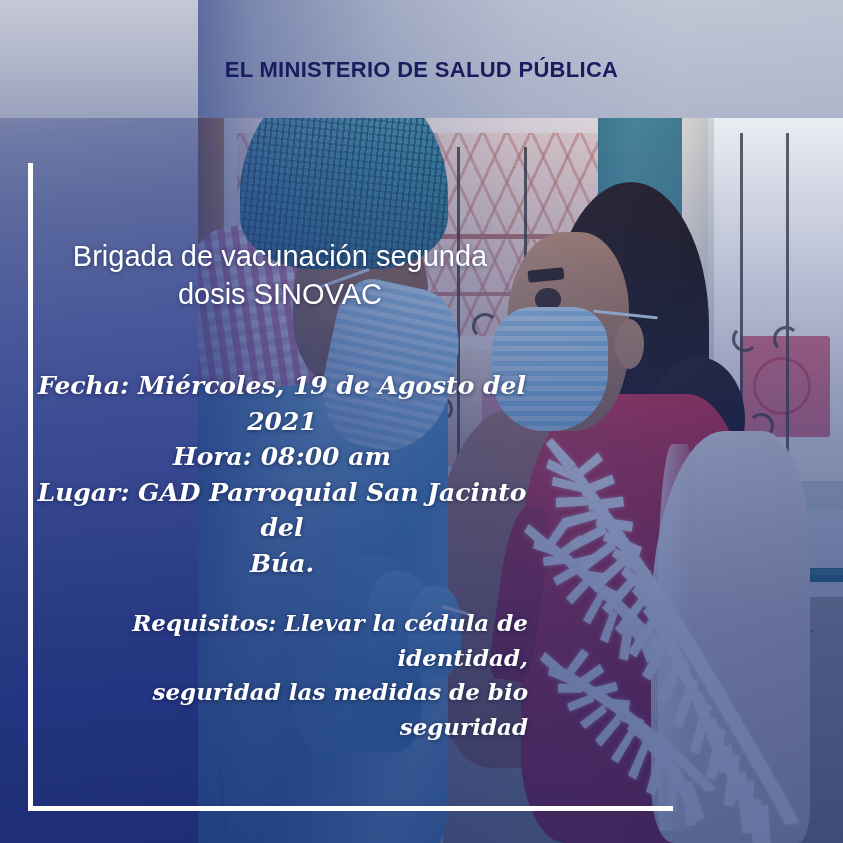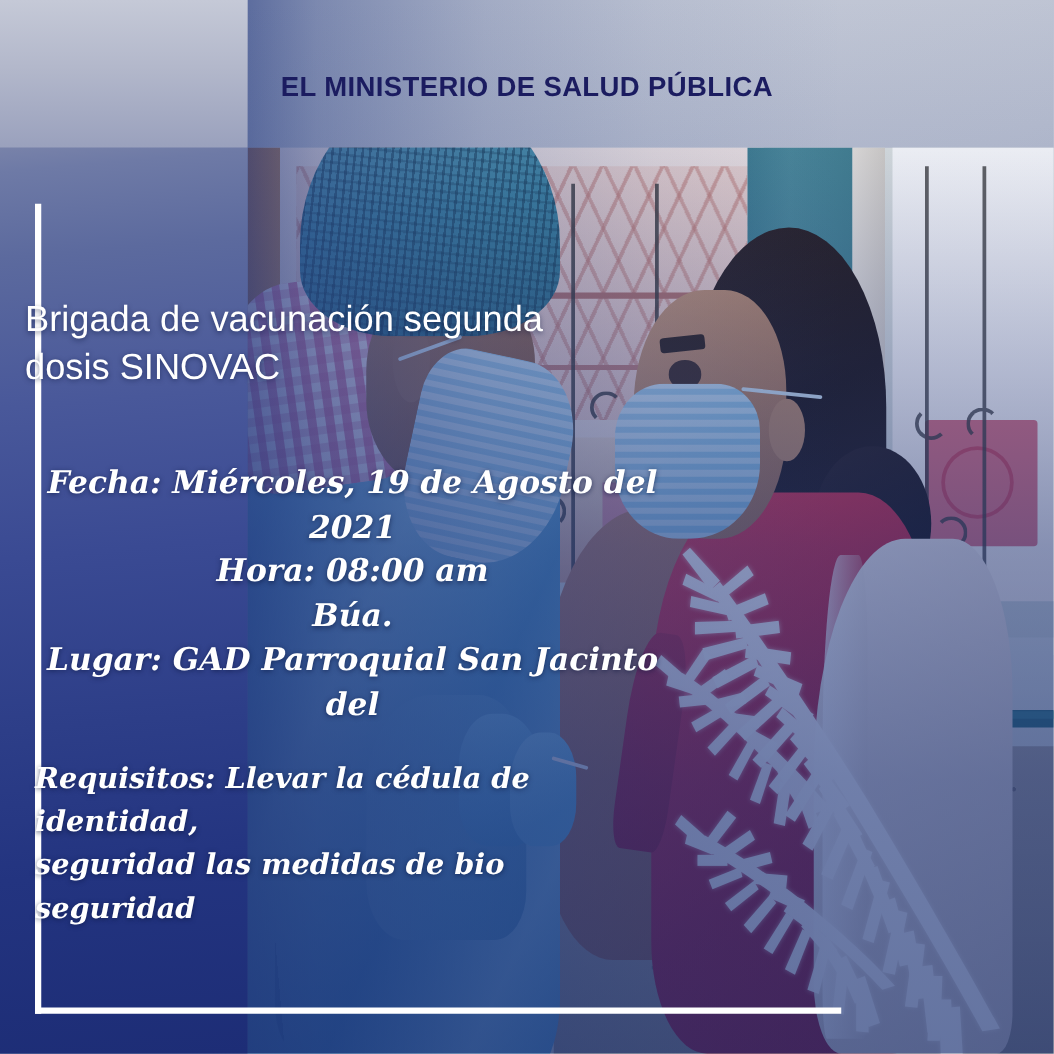--- a/index.html
+++ b/index.html
@@ -356,38 +356,39 @@
 
   .invita {
     left:58px; top:152px;
     font-family:"DejaVu Serif", serif;
     font-style:italic; font-weight:bold;
     font-size:31px;
     text-shadow:0 1px 3px rgba(10,20,60,.55);
   }
   .brigada {
     left:20px; top:238px; width:520px;
+    text-align:center;
     font-family:"Liberation Sans", sans-serif;
     font-weight:400;
     font-size:29px;
     line-height:1.30;
     text-shadow:0 1px 4px rgba(10,20,60,.5);
   }
   .datos {
     left:22px; top:368px; width:520px;
     text-align:center;
     font-family:"DejaVu Serif", serif;
     font-style:italic; font-weight:bold;
     font-size:25px;
     line-height:1.42;
     text-shadow:0 1px 4px rgba(8,18,56,.6);
   }
   .requisitos {
     left:28px; top:606px; width:500px;
-    text-align:left;
+    text-align:right;
     font-family:"DejaVu Serif", serif;
     font-style:italic; font-weight:bold;
     font-size:23px;
     line-height:1.50;
     text-shadow:0 1px 4px rgba(8,18,56,.6);
   }
   .datos .line, .requisitos .line, .brigada .line { display:block; }
 </style>
 </head>
 <body>
@@ -587,22 +588,22 @@
 
 
   <div class="txt brigada">
     <span class="line">Brigada de vacunación segunda</span>
     <span class="line">dosis SINOVAC</span>
   </div>
 
   <div class="txt datos">
     <span class="line">Fecha: Miércoles, 19 de Agosto del 2021</span>
     <span class="line">Hora: 08:00 am</span>
+    <span class="line">Lugar: GAD Parroquial San Jacinto del</span>
     <span class="line">Búa.</span>
-    <span class="line">Lugar: GAD Parroquial San Jacinto del</span>
   </div>
 
   <div class="txt requisitos">
     <span class="line">Requisitos: Llevar la cédula de identidad,</span>
     <span class="line">seguridad las medidas de bio seguridad</span>
   </div>
 
 </div>
 
 </body></html>

